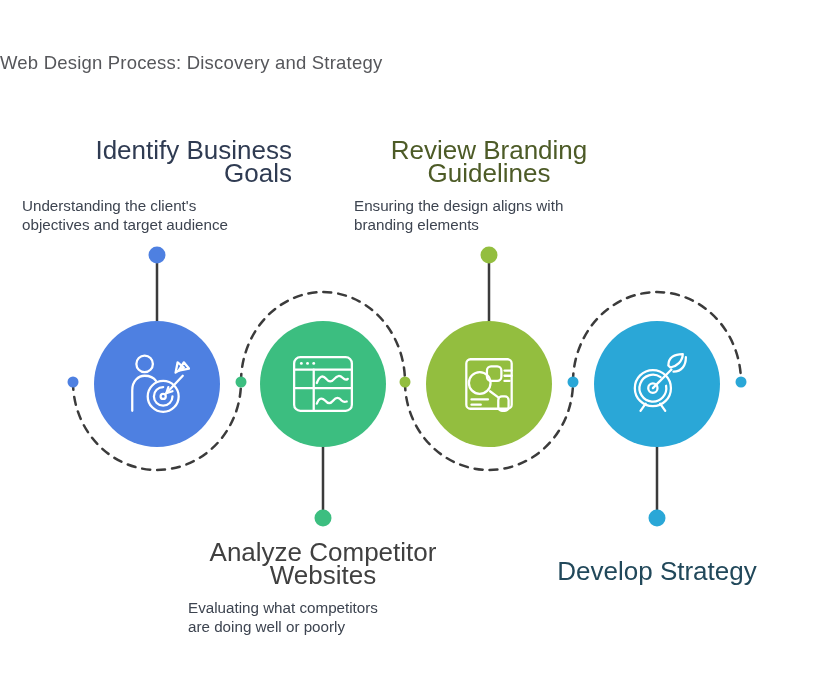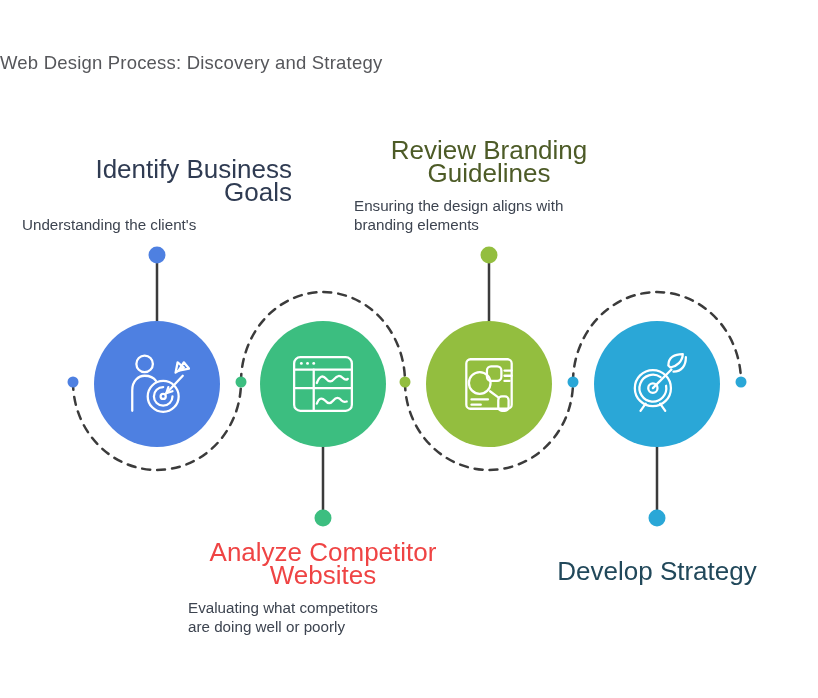--- a/index.html
+++ b/index.html
@@ -103,36 +103,37 @@
   </svg>
 </svg>
 
 <div class="tblock top" style="left:22px;width:270px">
   <div class="heading" style="color: rgb(47, 59, 82); text-align: right;">
     <div>Identify Business Goals</div>
 
   </div>
   <div class="desc" style="color: rgb(61, 68, 80);">
     <div>Understanding the client's</div>
+    <div>objectives and target audience</div>
   </div>
 </div>
 
 <div class="tblock top" style="left:354px;width:270px">
   <div class="heading" style="color: rgb(77, 91, 39);">
     <div>Review Branding</div>
     <div>Guidelines</div>
   </div>
   <div class="desc" style="color: rgb(61, 68, 80);">
     <div>Ensuring the design aligns with</div>
     <div>branding elements</div>
   </div>
 </div>
 
 <div class="tblock" style="left:188px;width:270px;top:541px">
-  <div class="heading" style="color: #ef4444;">
+  <div class="heading" style="color: #404040;">
     <div>Analyze Competitor</div>
     <div>Websites</div>
   </div>
   <div class="desc" style="color: rgb(61, 68, 80);">
     <div>Evaluating what competitors</div>
     <div>are doing well or poorly</div>
   </div>
 </div>
 
 <div class="tblock" style="left:522px;width:270px;top:560px">

